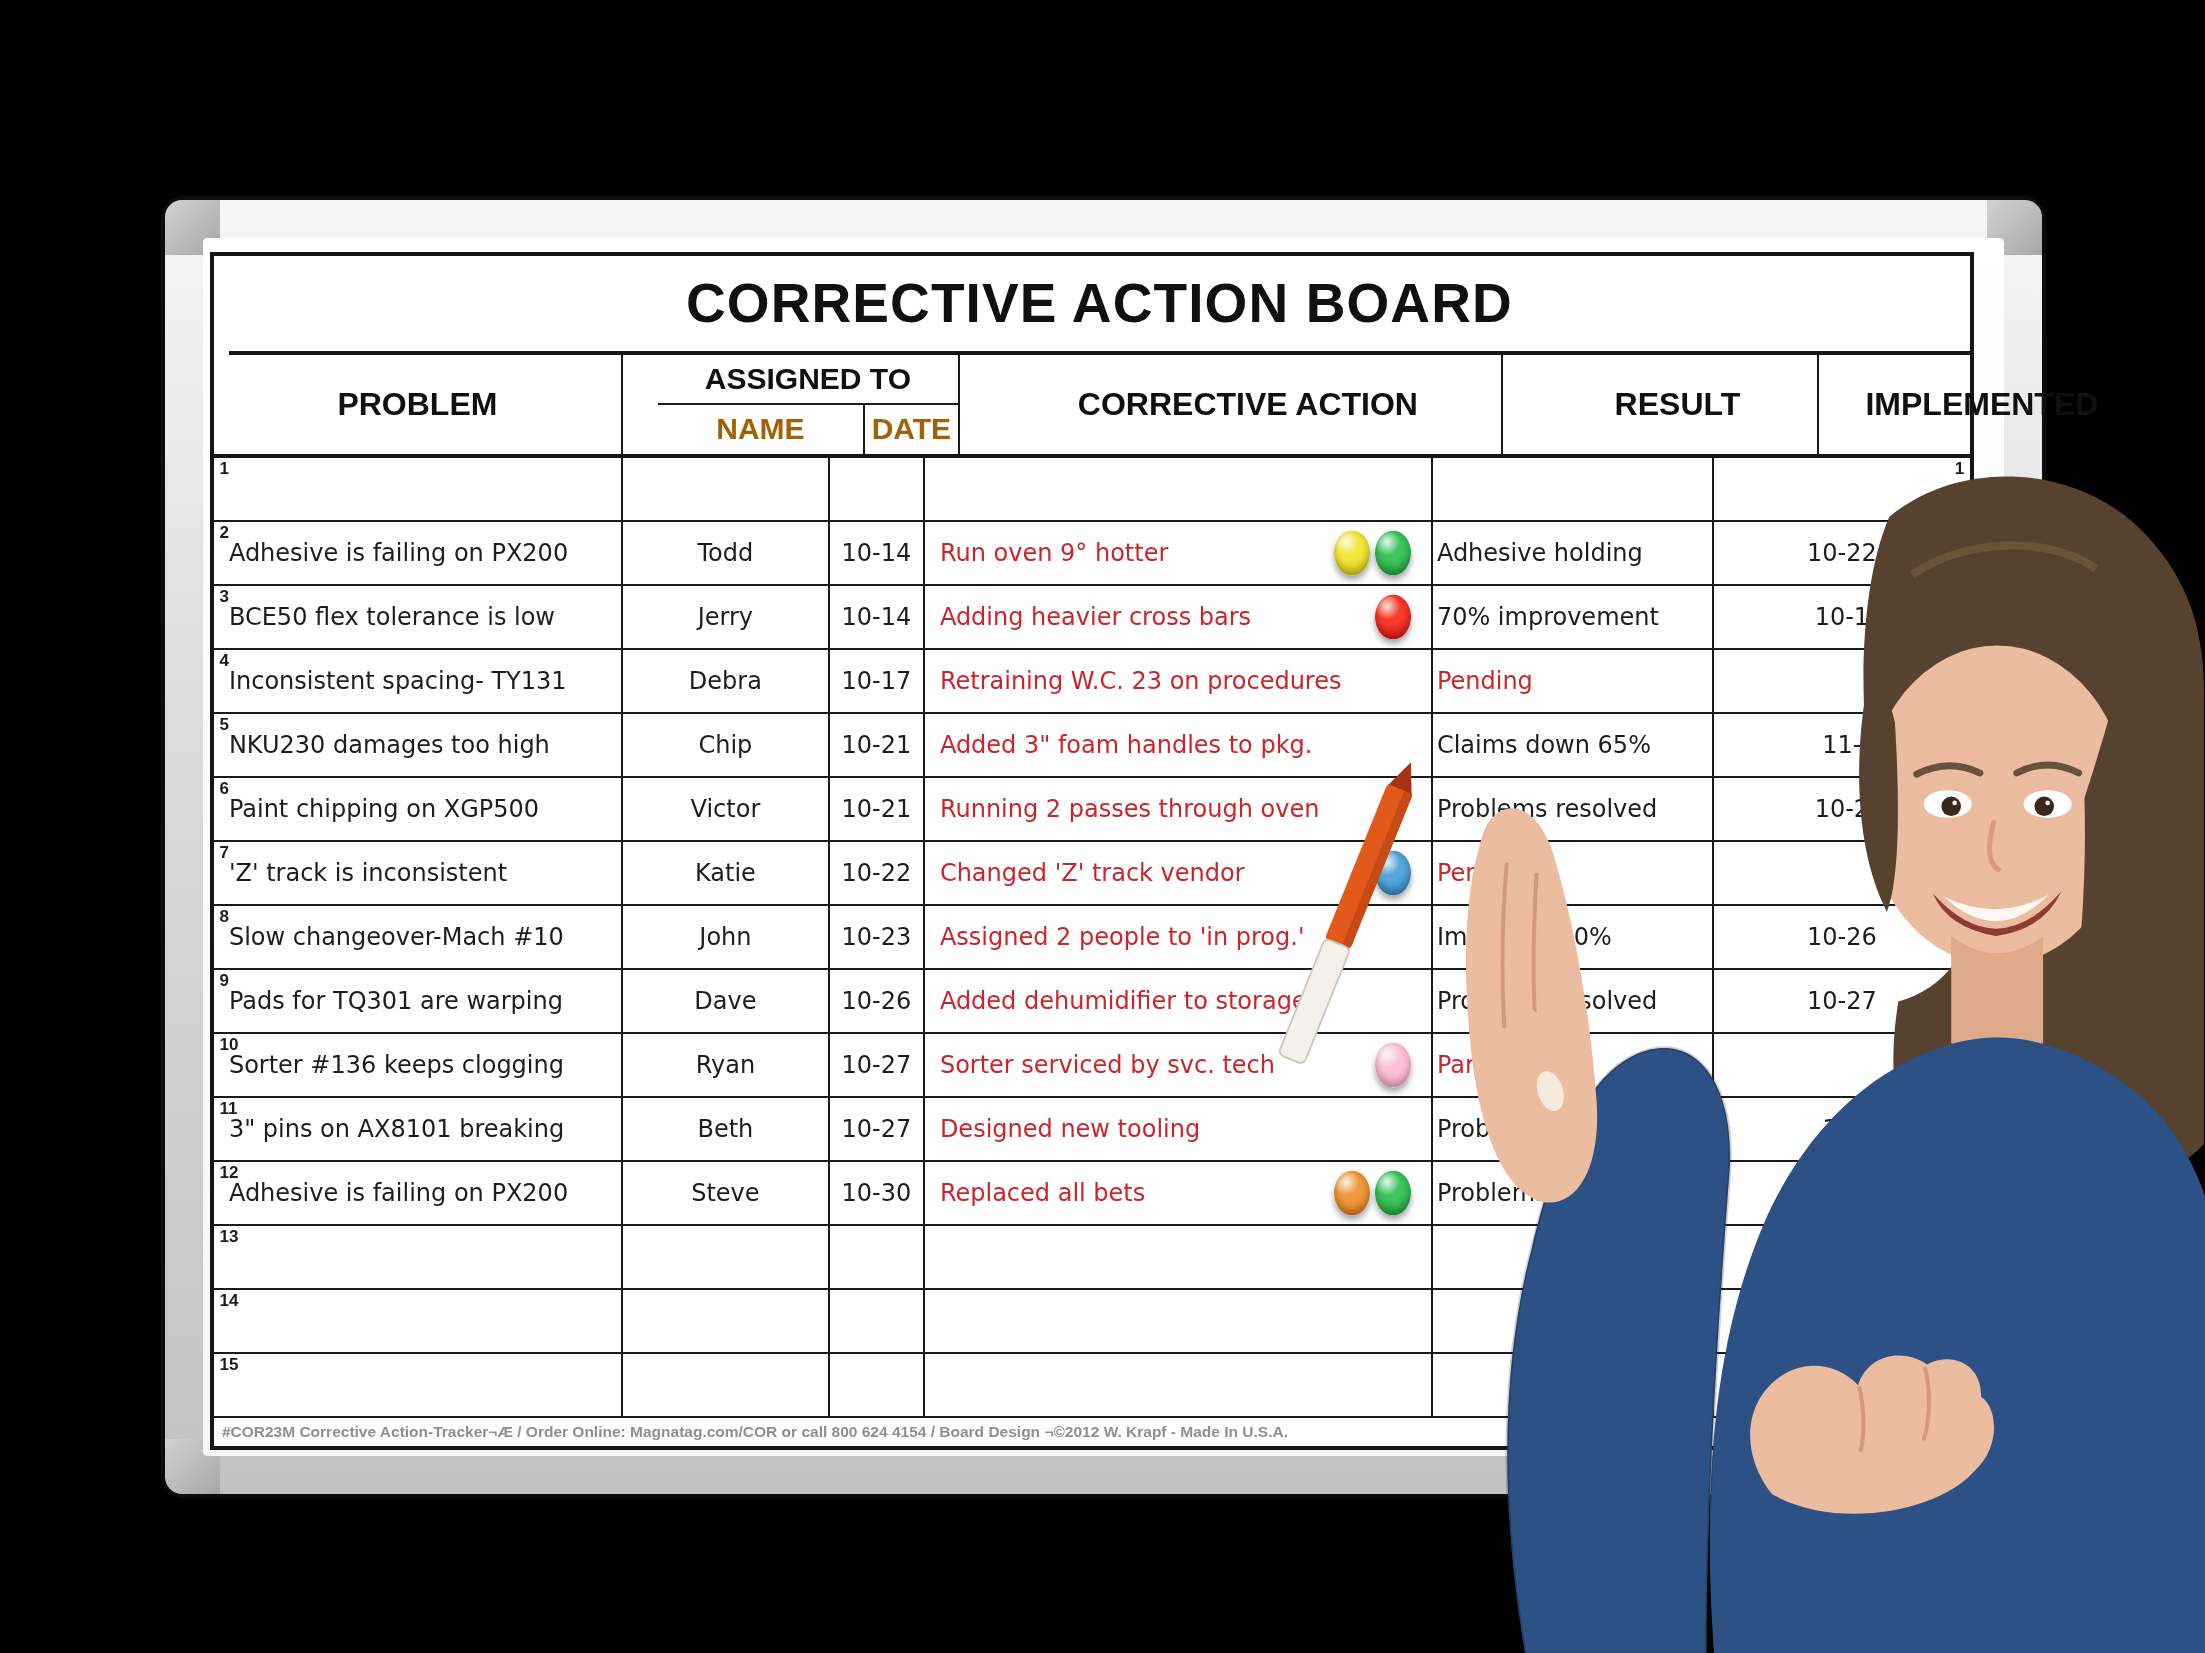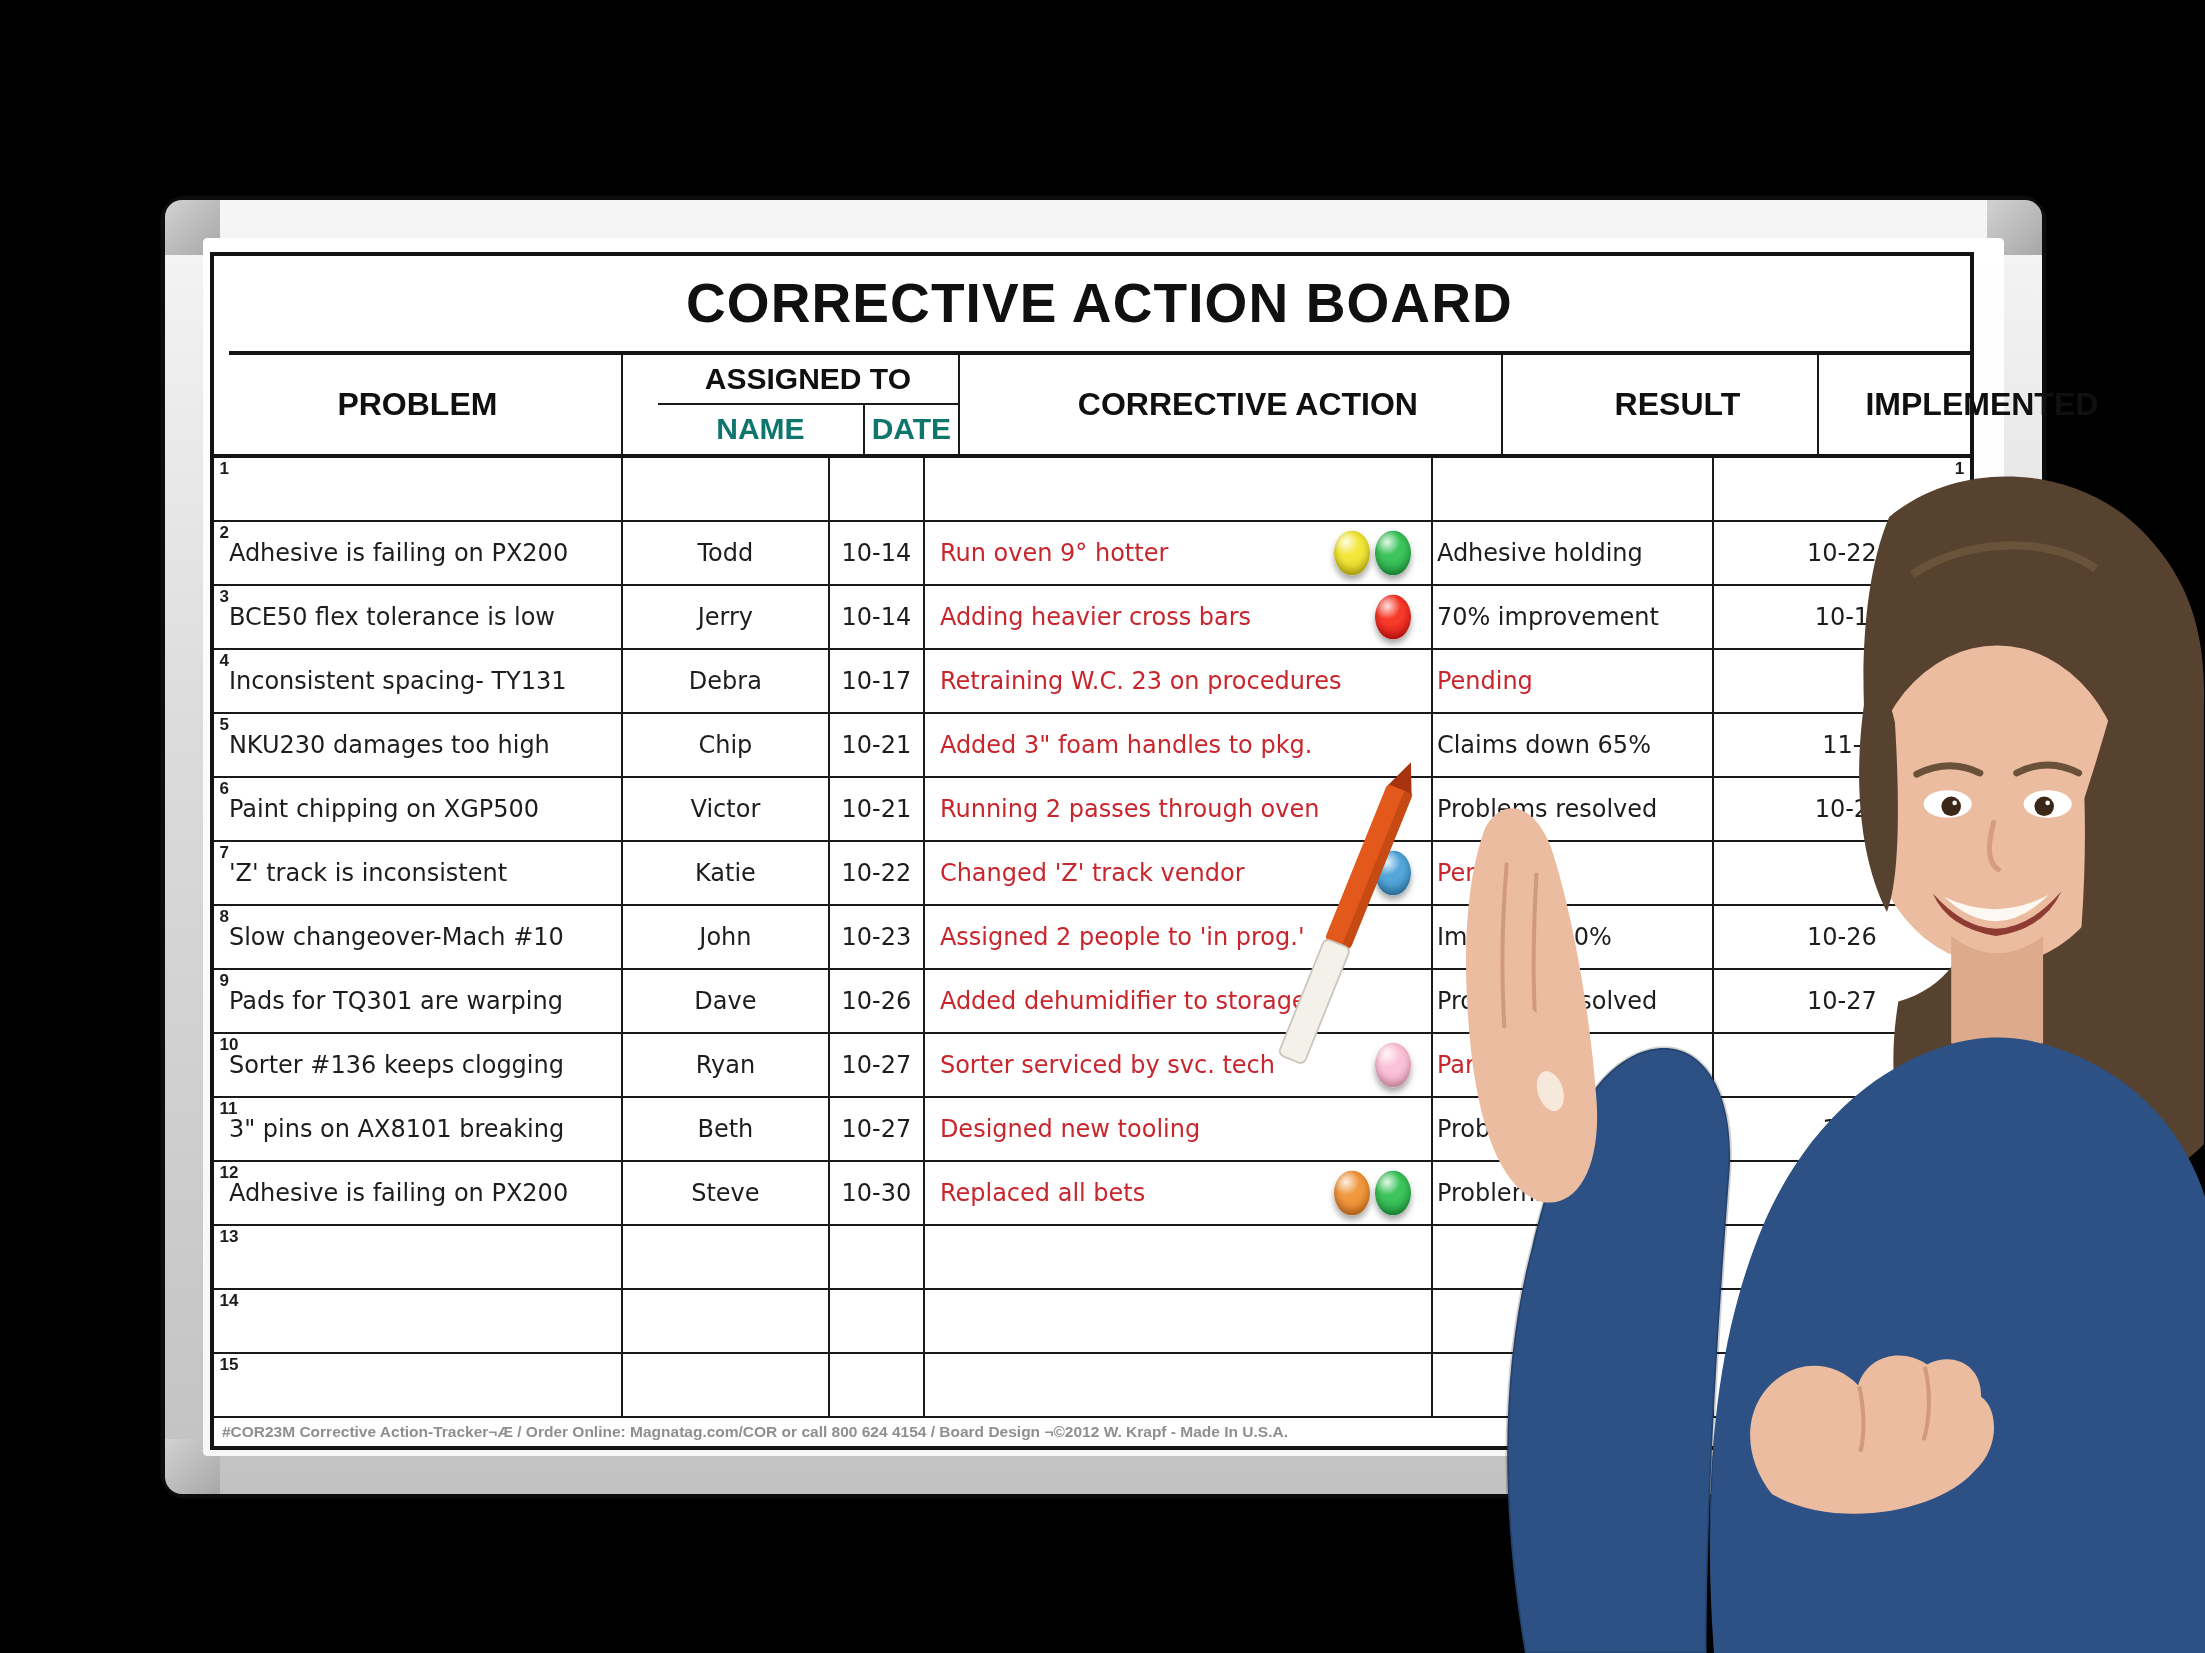--- a/index.html
+++ b/index.html
@@ -22,21 +22,21 @@
   #title-row{height:95px;border-bottom:4.6px solid #141414;display:flex;align-items:center;justify-content:center;
              font-size:55px;font-weight:700;letter-spacing:1.1px;color:#101010;margin-left:15px;}
   #head{display:grid;grid-template-columns:409px 302px 508px 281px 256px;height:99px;border-bottom:4.6px solid #141414;gap:35px;}
   .hcell{border-right:2.3px solid var(--line);display:flex;align-items:center;justify-content:center;
          font-size:32px;font-weight:700;color:#101010;}
   .hcell:last-child{border-right:none;}
   #assigned{display:flex;flex-direction:column;border-right:2.3px solid var(--line);}
   #assigned-top{height:48px;border-bottom:2.3px solid var(--line);display:flex;align-items:center;justify-content:center;
                 font-size:30px;font-weight:700;color:#101010;}
   #assigned-bottom{flex:1;display:flex;}
-  #assigned-bottom .sub{display:flex;align-items:center;justify-content:center;font-size:30px;font-weight:700;color:#0f766e;}
+  #assigned-bottom .sub{display:flex;align-items:center;justify-content:center;font-size:30px;font-weight:700;color:#a16207;}
   #assigned-bottom .sub.name{width:207px;border-right:2.3px solid var(--line);box-sizing:border-box;}
   #assigned-bottom .sub.date{flex:1;}
   .row{display:grid;grid-template-columns:409px 207px 95px 508px 281px 256px;height:62px;border-bottom:2.3px solid var(--line);}
   .cell{position:relative;border-right:2.3px solid var(--line);display:flex;align-items:center;overflow:hidden;box-sizing:border-box;}
   .cell:last-child{border-right:none;}
   .cell.center{justify-content:center;}
   .txt{font-family:"DejaVu Sans",sans-serif;font-size:24px;font-weight:500;white-space:nowrap;}
   .c-problem .txt{padding-left:15px;}
   .c-action .txt{padding-left:15px;}
   .c-result .txt{padding-left:4px;}

